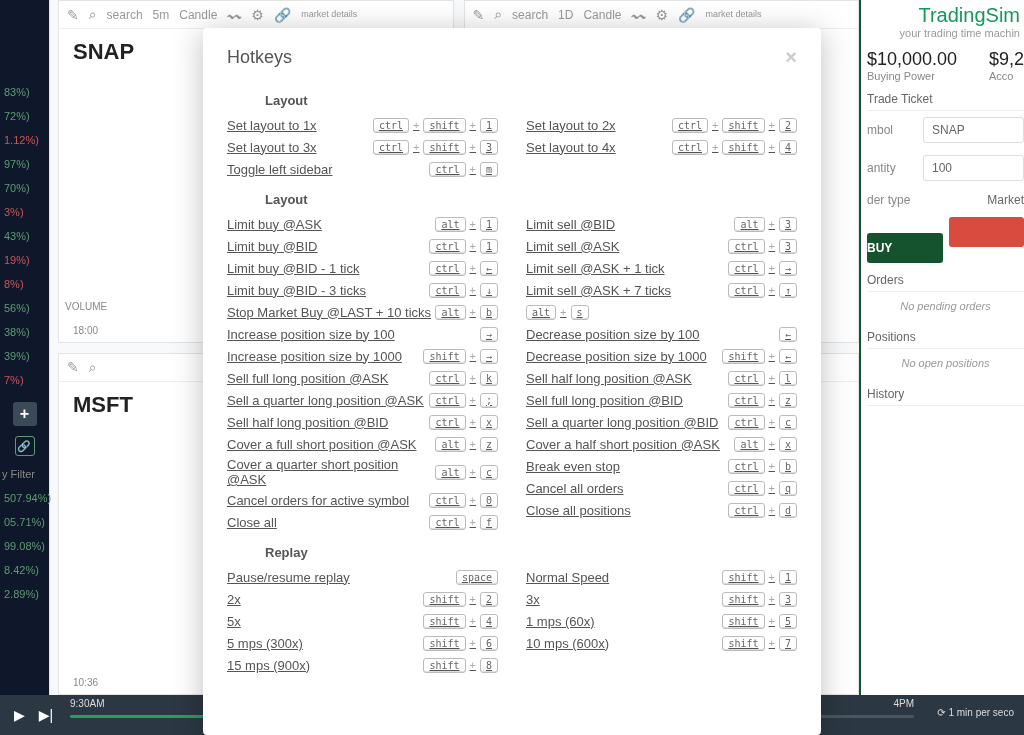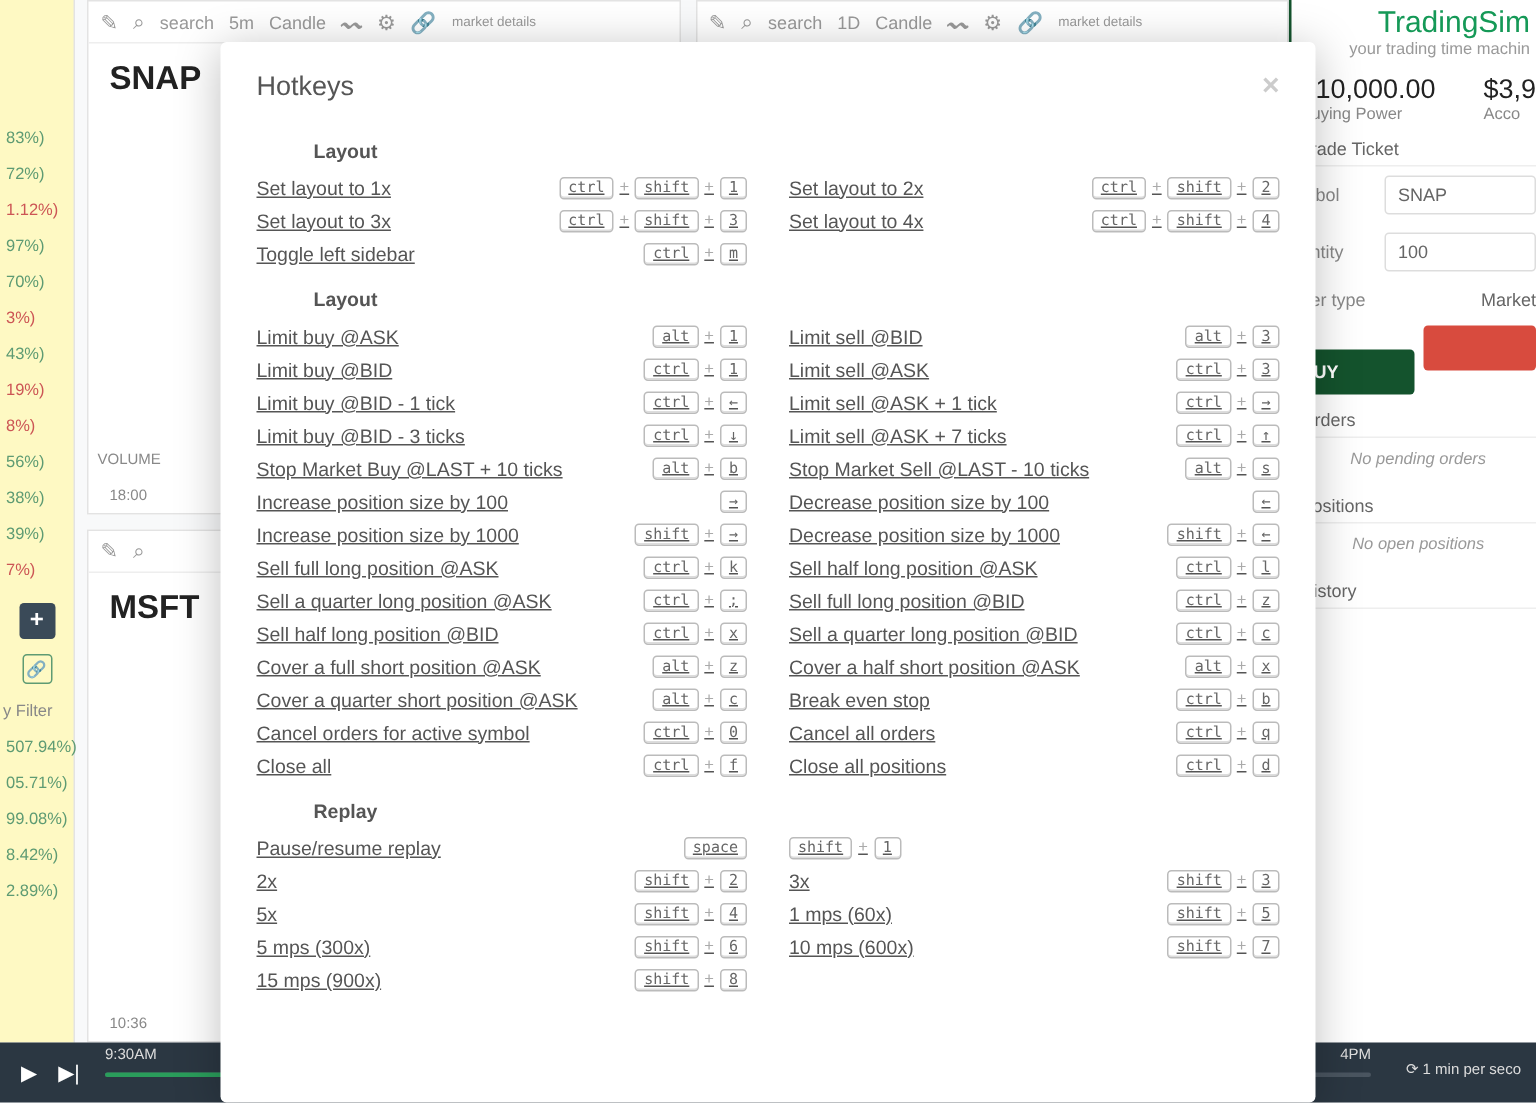--- a/index.html
+++ b/index.html
@@ -16,21 +16,21 @@
 
   
   .app-bg {
     position: absolute; inset: 0;
     display: flex; flex-direction: column;
   }
   .top-area {
     flex: 1; display: flex; position: relative;
   }
   .sidebar {
-    width: 50px; background: #fef9c3; border-right: 1px solid #e3e3e3;
+    width: 50px; background: #0f172a; border-right: 1px solid #e3e3e3;
     padding-top: 80px; font-size: 11px; color: #5e9b73;
   }
   .sidebar .row { padding: 6px 4px; white-space: nowrap; }
   .sidebar .row.red { color: #c55; }
   .sidebar .add-btn {
     width: 24px; height: 24px; background: #3a4a58; color: #fff;
     border-radius: 3px; display: flex; align-items: center; justify-content: center;
     margin: 10px auto; font-size: 16px; font-weight: 700;
   }
   .sidebar .filter { font-size: 11px; color: #888; padding: 6px 2px; }
@@ -127,21 +127,21 @@
   .timeline .ts-right { position: absolute; right: 110px; top: 3px; }
   .timeline .speed { position: absolute; right: 10px; top: 12px; }
 
   
   .modal-wrap {
     position: absolute; inset: 0; display: flex; justify-content: center;
     pointer-events: none;
   }
   .modal {
     margin-top: 28px;
-    width: 730px;
+    width: 618px;
     background: #fff;
     box-shadow: 0 4px 30px rgba(0,0,0,0.25);
     border-radius: 4px;
     pointer-events: auto;
     display: flex; flex-direction: column;
     padding-bottom: 18px;
   }
   .modal-hdr {
     display: flex; align-items: center; justify-content: space-between;
     padding: 18px 24px 4px;
@@ -268,21 +268,21 @@
 
     <div class="right-panel">
       <div class="brand">TradingSim</div>
       <div class="tag">your trading time machin</div>
       <div class="row2">
         <div>
           <div class="big">$10,000.00</div>
           <div class="lbl">Buying Power</div>
         </div>
         <div>
-          <div class="big">$3,9</div>
+          <div class="big">$9,2</div>
           <div class="lbl">Acco</div>
         </div>
       </div>
       <h5>Trade Ticket</h5>
       <div class="form-row">
         <span class="fl">mbol</span>
         <span class="inp">SNAP</span>
       </div>
       <div class="form-row">
         <span class="fl">antity</span>
@@ -522,21 +522,20 @@
             </div>
             <div class="hotkey-row">
               <span class="desc">Limit sell @ASK + 7 ticks</span>
               <span class="combo">
                 <span class="k">ctrl</span>
                 <span class="plus">+</span>
                 <span class="k">↑</span>
               </span>
             </div>
             <div class="hotkey-row">
-              <span class="desc">Stop Market Sell @LAST - 10 ticks</span>
               <span class="combo">
                 <span class="k">alt</span>
                 <span class="plus">+</span>
                 <span class="k">s</span>
               </span>
             </div>
             <div class="hotkey-row">
               <span class="desc">Decrease position size by 100</span>
               <span class="combo">
                 <span class="k">←</span>
@@ -646,20 +645,21 @@
               <span class="desc">15 mps (900x)</span>
               <span class="combo">
                 <span class="k">shift</span>
                 <span class="plus">+</span>
                 <span class="k">8</span>
               </span>
             </div>
           </div>
         <div class="col" id="replay-right">
             <div class="hotkey-row">
+              <span class="desc">Normal Speed</span>
               <span class="combo">
                 <span class="k">shift</span>
                 <span class="plus">+</span>
                 <span class="k">1</span>
               </span>
             </div>
             <div class="hotkey-row">
               <span class="desc">3x</span>
               <span class="combo">
                 <span class="k">shift</span>

